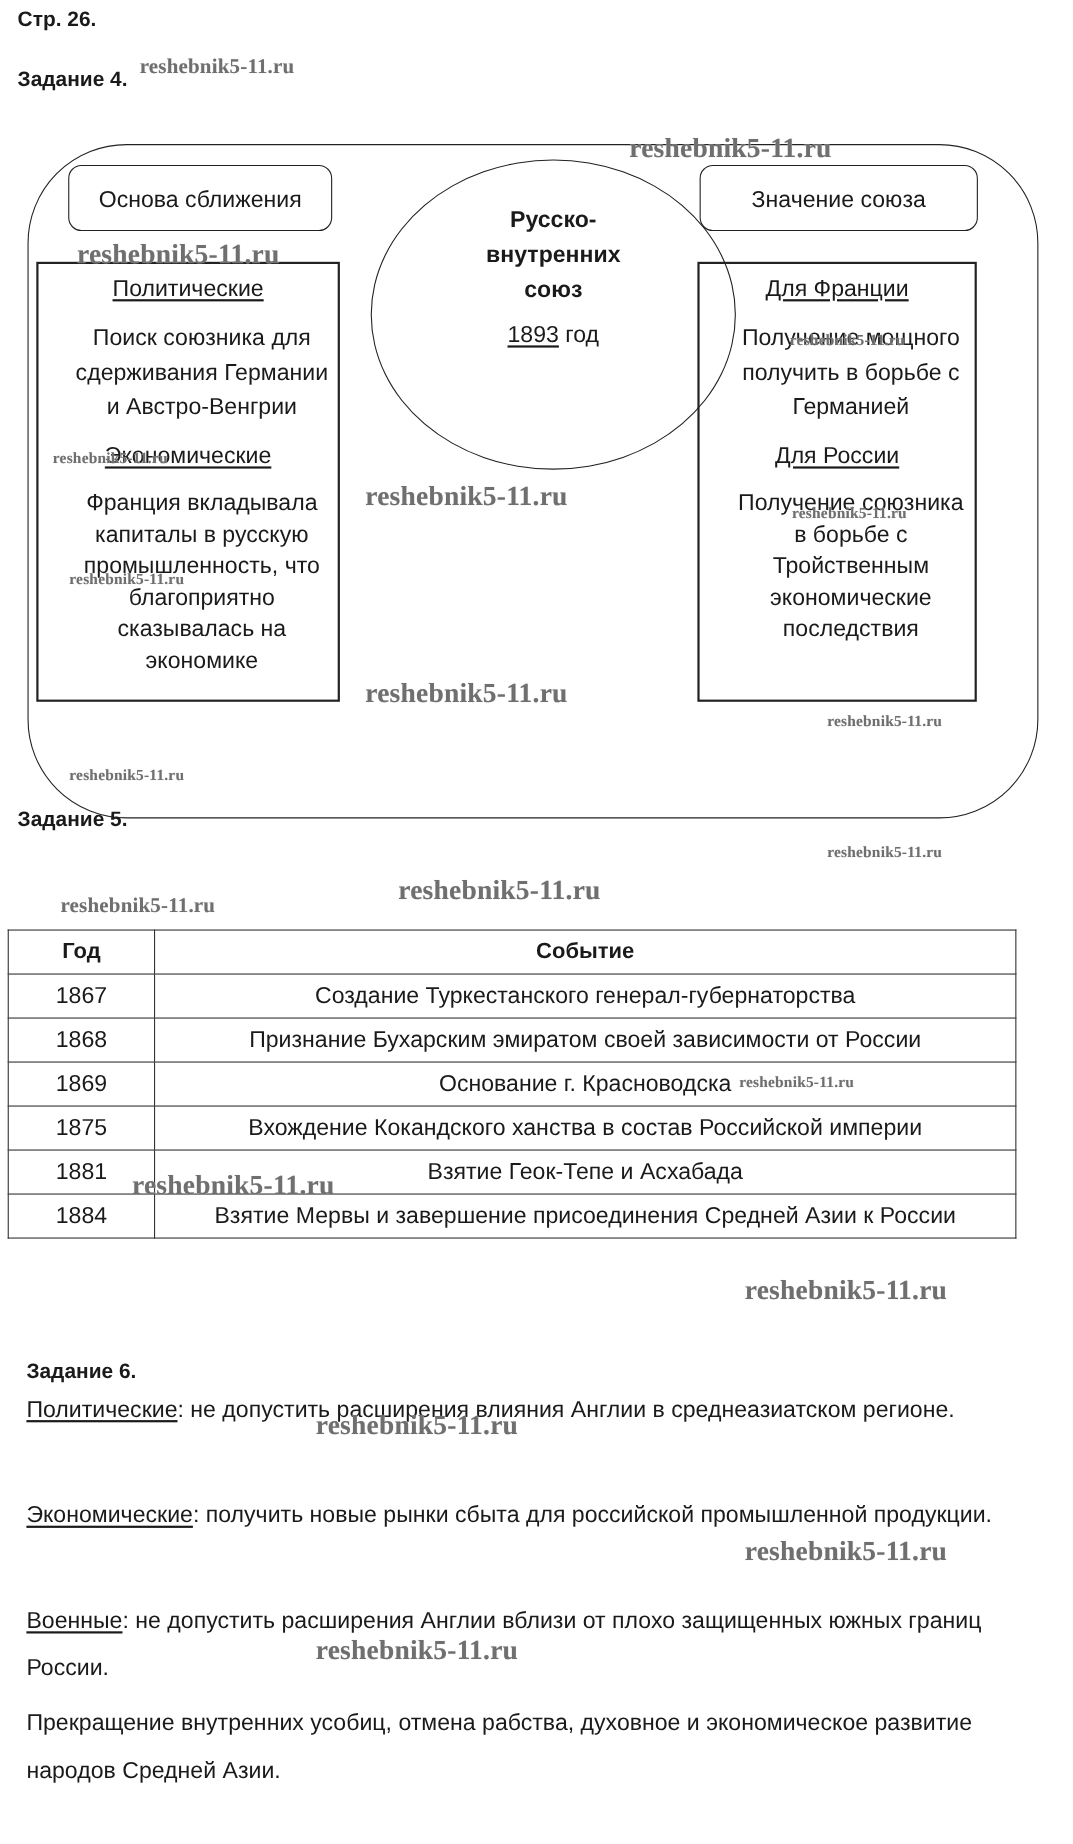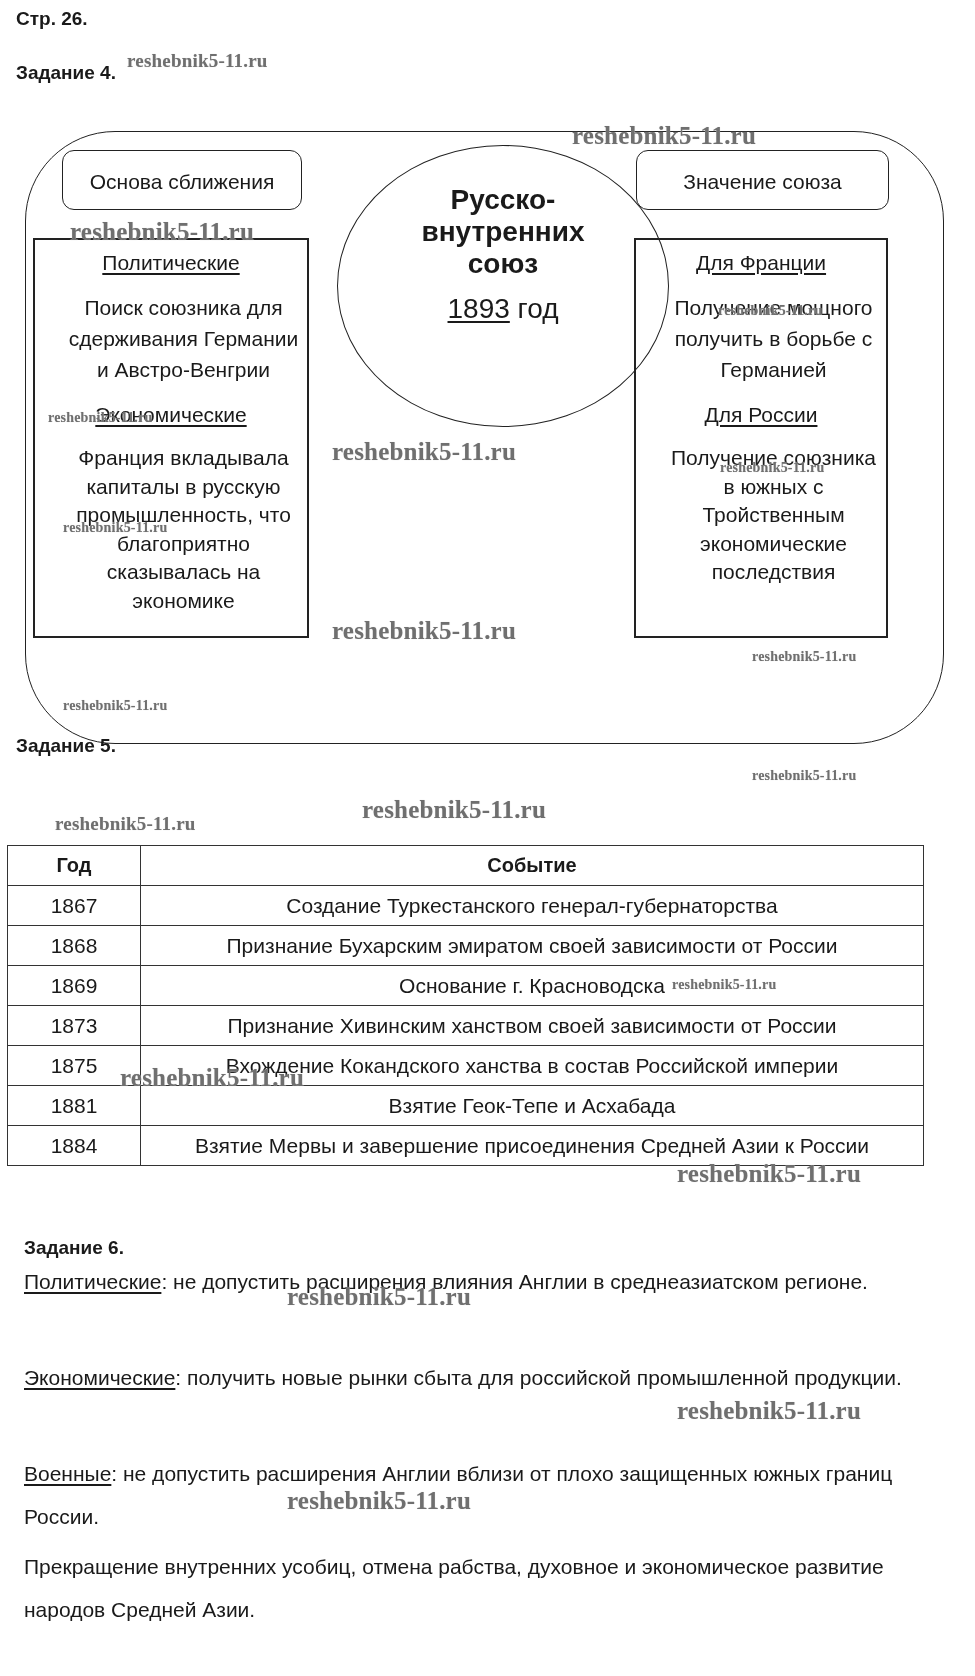--- a/index.html
+++ b/index.html
@@ -14,22 +14,22 @@
   .wm-mid { font-size:19px; }
   .wm-small { font-size:14px; }
 
   
   .frame { position:absolute; left:25px; top:131px; width:917px; height:611px;
            border:1.5px solid #222; border-radius:90px; }
   .pill { position:absolute; border:1.5px solid #222; border-radius:12px;
           font-size:21px; text-align:center; line-height:62px; }
   .ellipse { position:absolute; left:337px; top:145px; width:330px; height:280px;
              border:1.5px solid #222; border-radius:50%; text-align:center; }
-  .ellipse .title { font-weight:bold; font-size:28px; line-height:32px; margin-top:38px; }
-  .ellipse .year { font-size:28px; margin-top:13px; }
+  .ellipse .title { font-weight:bold; font-size:21px; line-height:32px; margin-top:38px; }
+  .ellipse .year { font-size:21px; margin-top:13px; }
   .u { text-decoration:underline; text-underline-offset:3px; }
   .box { position:absolute; border:2px solid #222; text-align:center; font-size:21px;
          line-height:31px; }
   .box .head { text-decoration:underline; text-underline-offset:3px; margin-top:7px; }
   .box p { margin:0;padding-left:25px; }
 
   
   table.events { position:absolute; left:7px; top:845px; width:917px;
                  border-collapse:collapse; font-size:21px; }
   table.events td, table.events th { border:1.5px solid #333; height:39px;
@@ -86,21 +86,21 @@
   <div class="box" style="left:634px;top:238px;width:250px;height:396px;">
     <div class="head">Для Франции</div>
     <div style="margin-top:14px;">
       <p>Получение мощного</p>
       <p>получить в борьбе с</p>
       <p>Германией</p>
     </div>
     <div class="head" style="margin-top:14px;">Для России</div>
     <div style="margin-top:14px;line-height:28.5px;">
       <p>Получение союзника</p>
-      <p>в южных с</p>
+      <p>в борьбе с</p>
       <p>Тройственным</p>
       <p>экономические</p>
       <p>последствия</p>
     </div>
   </div>
 </div>
 
 <div class="abs h-bold" style="left:16px;top:735px;">Задание 5.</div>
 <table class="events">
   <tbody>
@@ -112,24 +112,20 @@
         <td class="year">1867</td>
         <td>Создание Туркестанского генерал-губернаторства</td>
       </tr>
   <tr>
         <td class="year">1868</td>
         <td>Признание Бухарским эмиратом своей зависимости от России</td>
       </tr>
   <tr>
         <td class="year">1869</td>
         <td>Основание г. Красноводска</td>
-      </tr>
-  <tr>
-        <td class="year">1873</td>
-        <td>Признание Хивинским ханством своей зависимости от России</td>
       </tr>
   <tr>
         <td class="year">1875</td>
         <td>Вхождение Кокандского ханства в состав Российской империи</td>
       </tr>
   <tr>
         <td class="year">1881</td>
         <td>Взятие Геок-Тепе и Асхабада</td>
       </tr>
   <tr>

